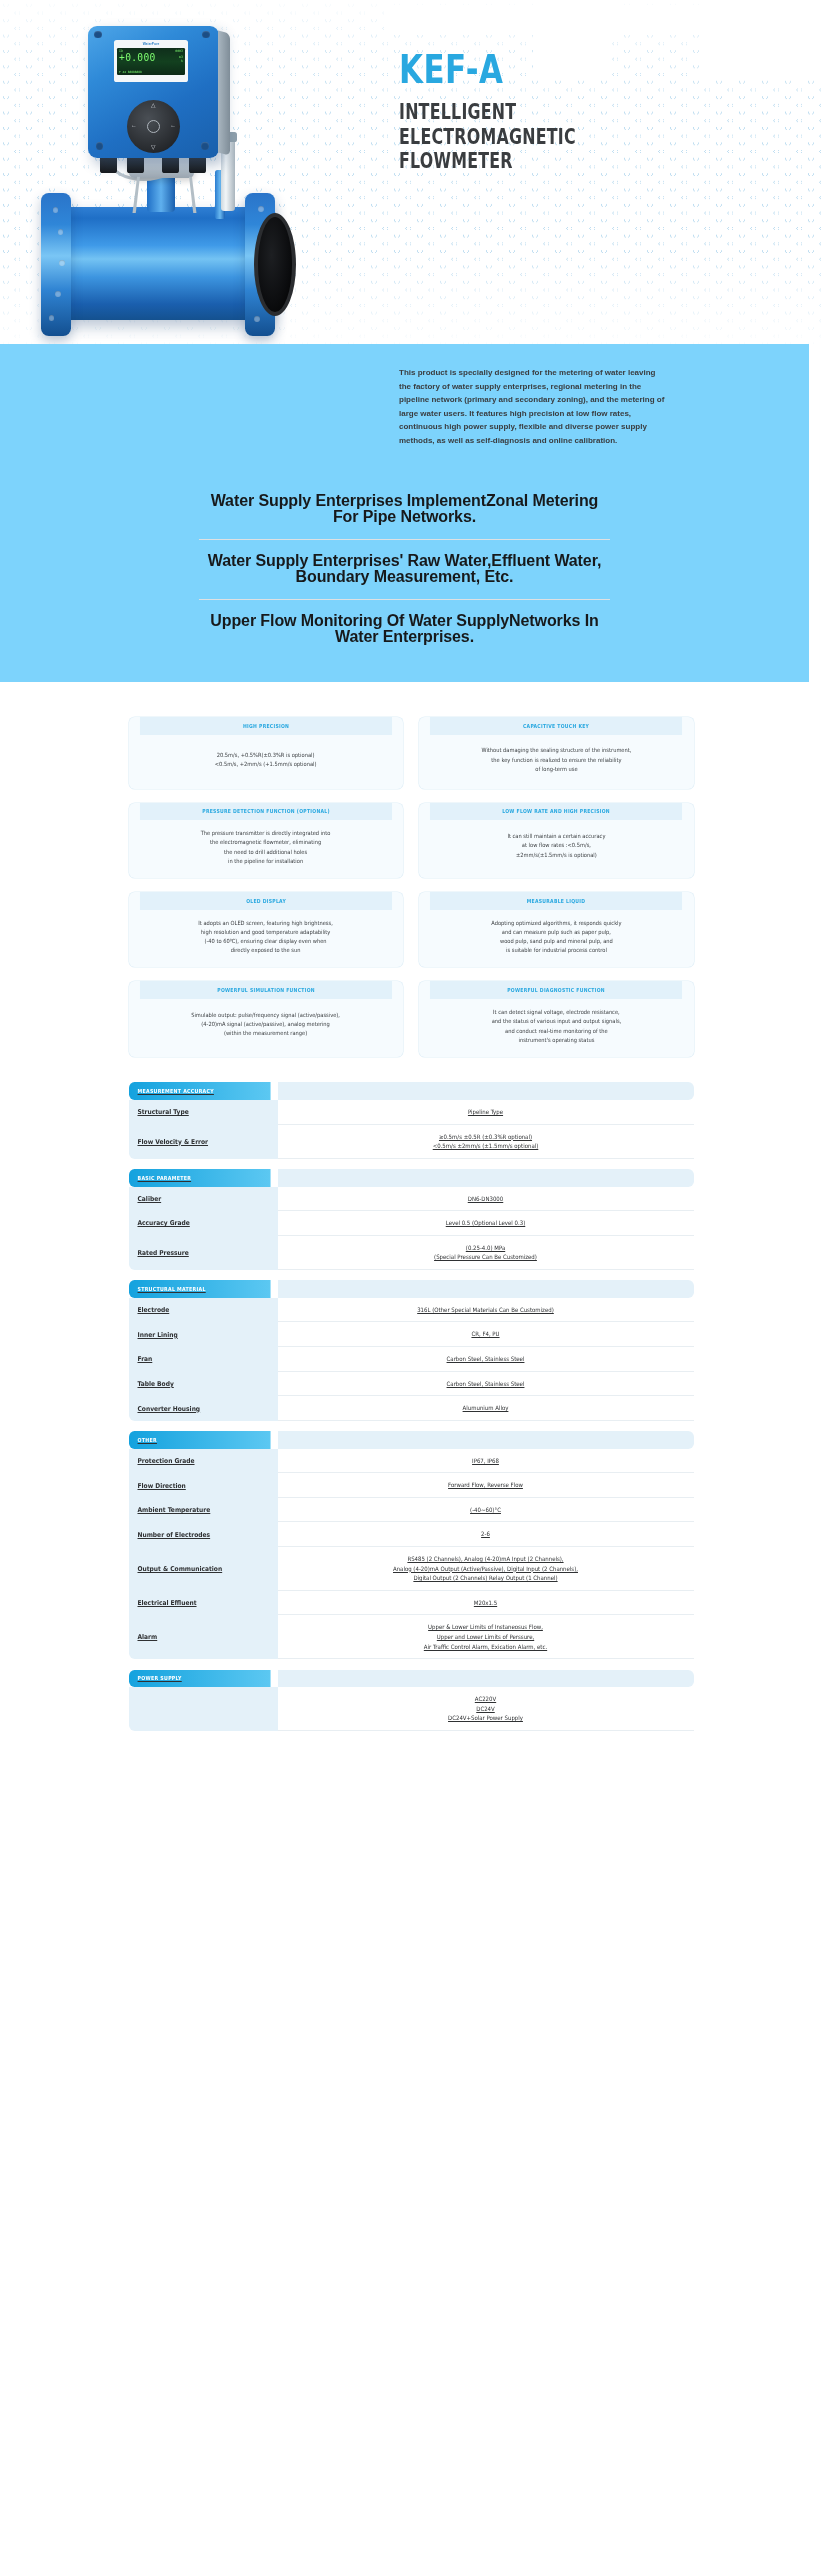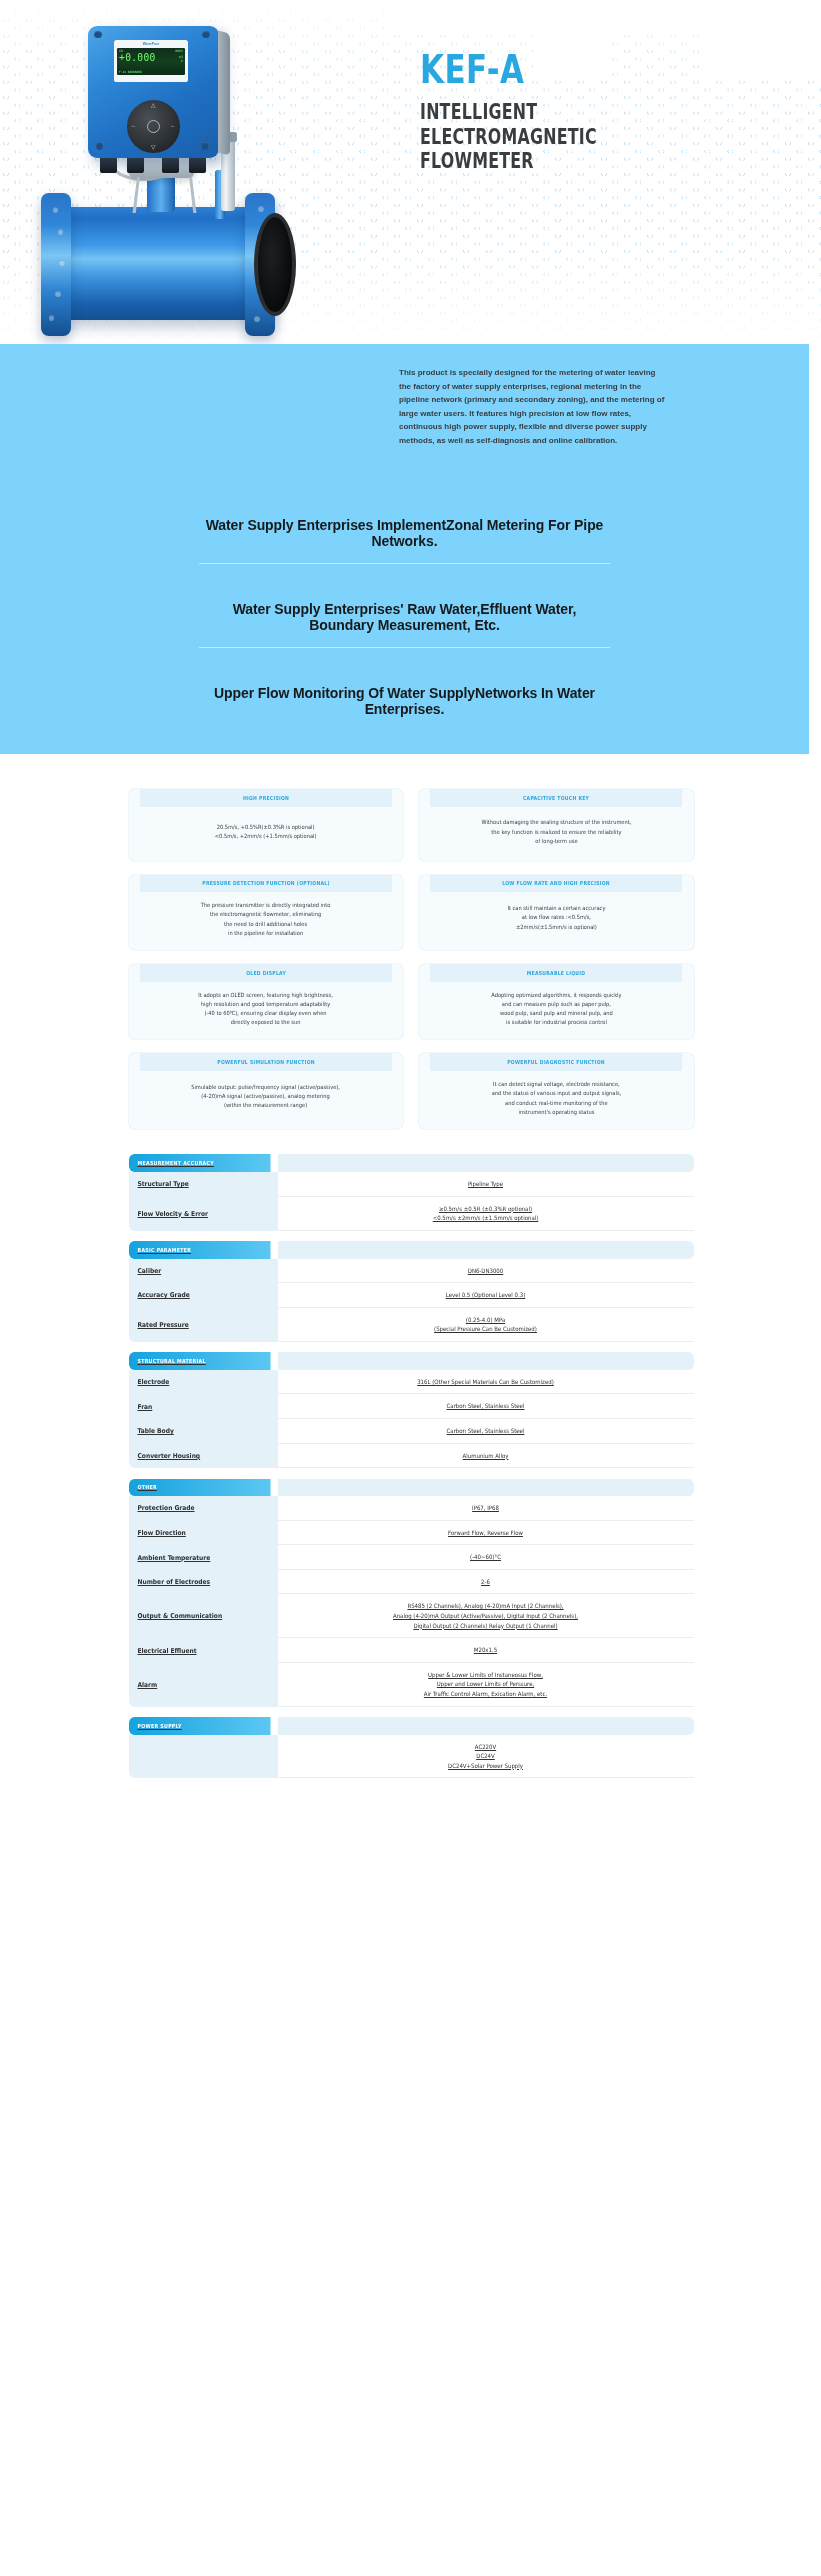--- a/index.html
+++ b/index.html
@@ -102,21 +102,21 @@
     position:absolute;left:39px;top:74px;width:53px;height:53px;border-radius:50%;
     background:radial-gradient(circle at 40% 35%,#4a4f55,#26292d 70%,#15171a);
   }
   .keypad span{position:absolute;color:#c9ced4;font-size:5.8px;}
   .key-c{position:absolute;left:20px;top:20px;width:13px;height:13px;border-radius:50%;border:1.3px solid #aeb5bc;}
   .glands{position:absolute;left:67px;top:145px;width:118px;height:22px;}
   .gland{position:absolute;top:0;width:16.7px;height:19px;border-radius:2.6px;background:linear-gradient(to bottom,#3b4046,#16181b);}
   .gland-base{position:absolute;top:-5.1px;width:19px;height:6.4px;border-radius:1.9px;background:#b7c1c9;}
   .mount{position:absolute;left:107px;top:166px;width:59px;height:37px;border-left:3.2px solid #b3bec6;border-right:3.2px solid #b3bec6;transform:perspective(58px) rotateX(14deg);}
 
-  .hero-text{position:absolute;left:420px;top:49px;width:334px;}
+  .hero-text{position:absolute;left:399px;top:49px;width:334px;}
   .hero-model{
     font-family:"DejaVu Sans Condensed","Liberation Sans Narrow","Liberation Sans",sans-serif;
     font-size:39px;font-weight:bold;color:#29A8E0;letter-spacing:0.6px;line-height:41px;
     transform:scaleX(.88);transform-origin:left center;
   }
   .hero-sub{
     margin-top:10.3px;
     font-family:"DejaVu Sans Condensed","Liberation Sans Narrow","Liberation Sans",sans-serif;
     font-size:22px;font-weight:bold;color:#3a3d40;line-height:24.4px;letter-spacing:0.3px;
     transform:scaleX(.80);transform-origin:left center;
@@ -125,21 +125,21 @@
   
   .grey-sect{width:809px;background:#7dd3fc;padding:0 0 23px 0;}
   .desc{
     width:270px;margin-left:399px;padding-top:22px;
     font-size:8px;line-height:13.5px;color:#3a3d40;font-weight:600;
   }
   .apps{margin:33px auto 0;width:411px;}
   .app-row{padding:13px 0 14px;text-align:center;}
   .app-row + .app-row{border-top:0.6px solid #dfe1e2;}
   .app-txt{
-    font-size:14px;font-weight:bold;color:#17191b;line-height:16px;letter-spacing:-0.1px;margin-top:24px;
+    font-size:16px;font-weight:bold;color:#17191b;line-height:16px;letter-spacing:-0.1px;
   }
 
   
   .features{width:822px;background:#fff;padding:35px 0 14px;}
   .feat-grid{width:565px;margin:0 auto;display:grid;grid-template-columns:1fr 1fr;gap:14px 16.7px;}
   .card{border-radius:5.8px;overflow:hidden;background:#f6fbfe;box-shadow:0 0 0 0.6px rgba(220,236,246,.9);}
   .card-head{
     background:#e2f1fa;padding:5.8px 6.4px;text-align:center;
     font-family:"DejaVu Sans Condensed","Liberation Sans Narrow","Liberation Sans",sans-serif;
     font-size:5.5px;font-weight:bold;color:#29A8E0;letter-spacing:0.3px;
@@ -430,20 +430,26 @@
           <div class="spec-hdr-l">STRUCTURAL MATERIAL</div>
           <div class="spec-hdr-r"></div>
         </div>
         <div class="spec-row">
           <div class="spec-k">Electrode</div>
           <div class="spec-v">
             <span>316L (Other Special Materials Can Be Customized)</span>
           </div>
         </div>
         <div class="spec-row">
+          <div class="spec-k">Inner Lining</div>
+          <div class="spec-v">
+            <span>CR, F4, PU</span>
+          </div>
+        </div>
+        <div class="spec-row">
           <div class="spec-k">Fran</div>
           <div class="spec-v">
             <span>Carbon Steel, Stainless Steel</span>
           </div>
         </div>
         <div class="spec-row">
           <div class="spec-k">Table Body</div>
           <div class="spec-v">
             <span>Carbon Steel, Stainless Steel</span>
           </div>

